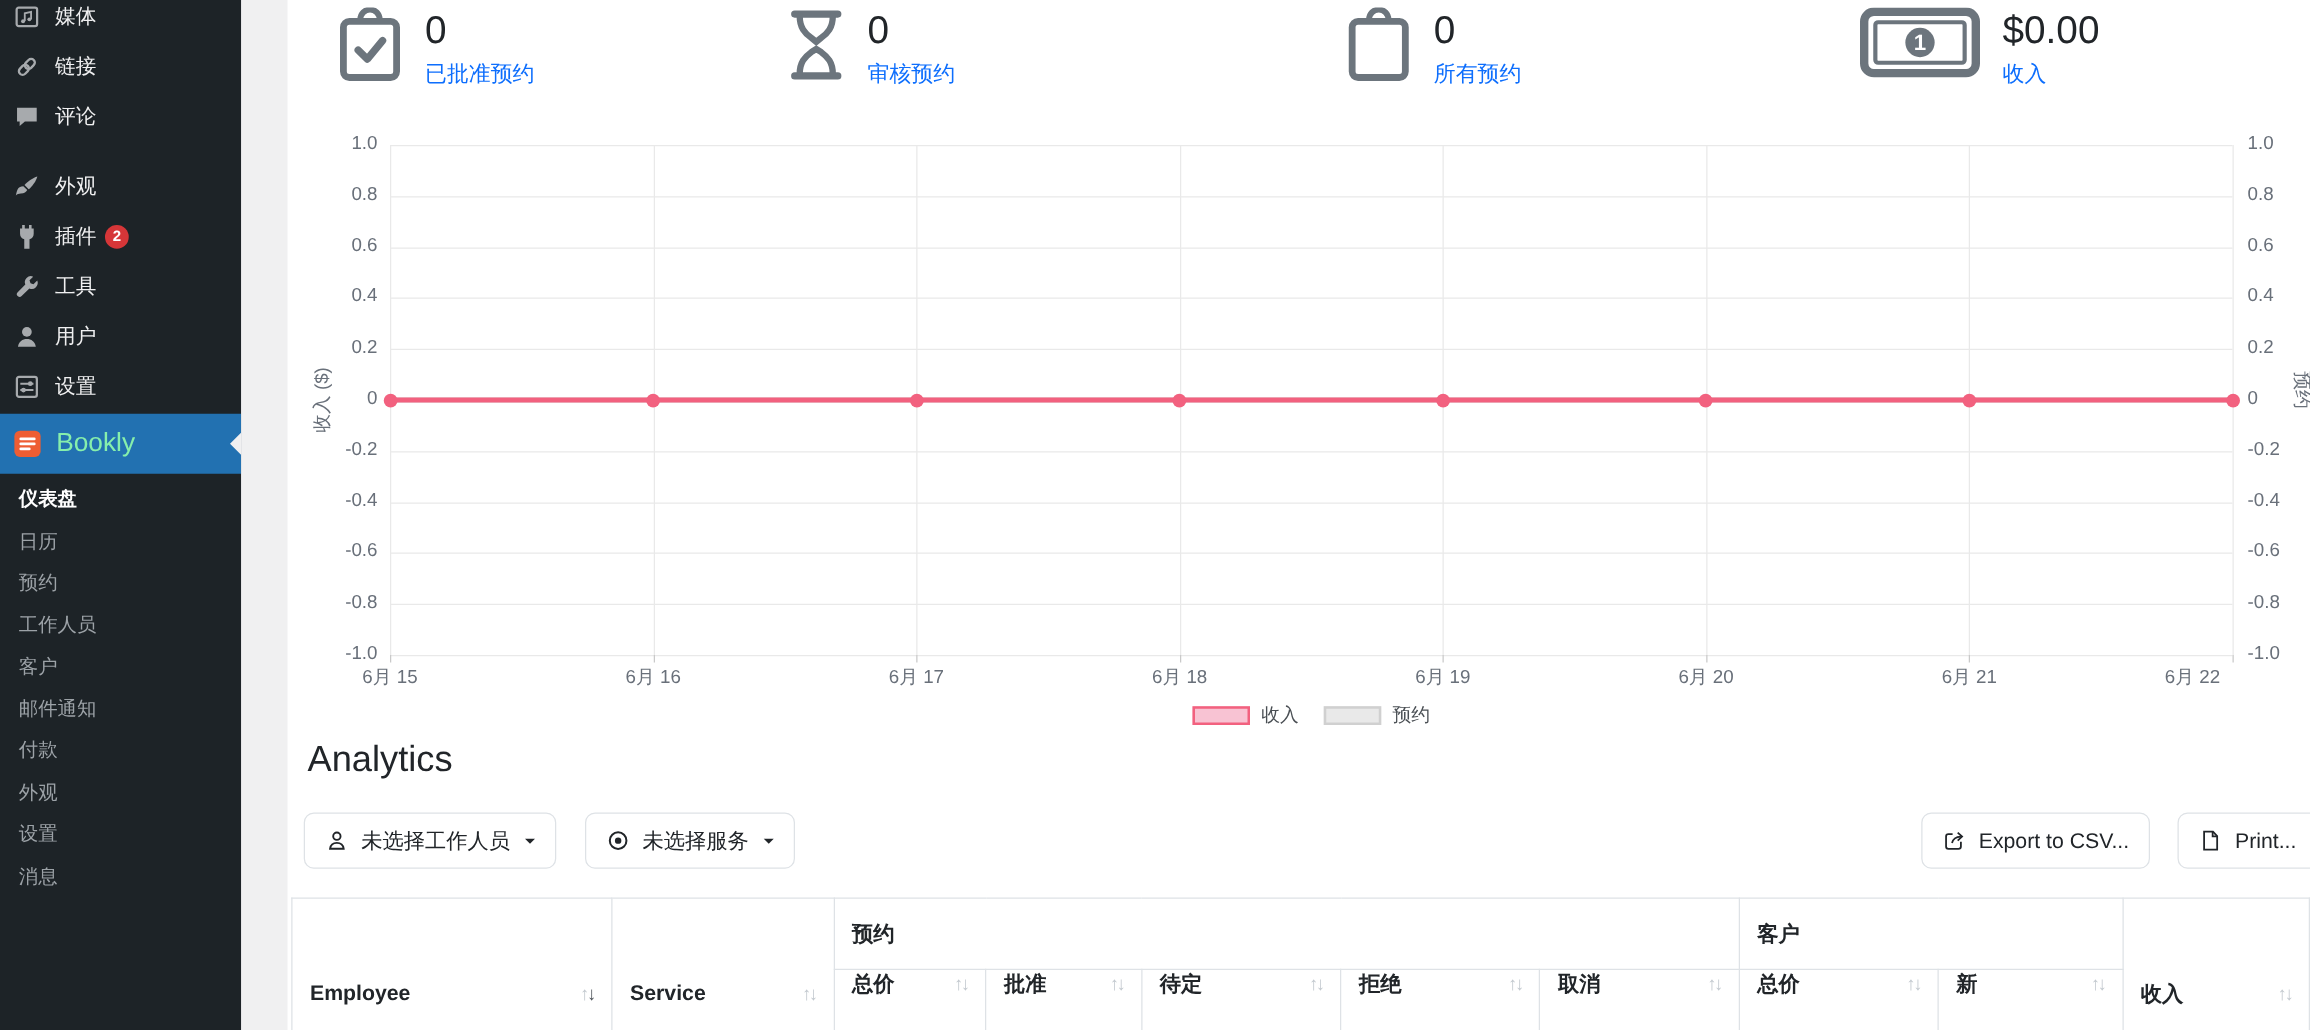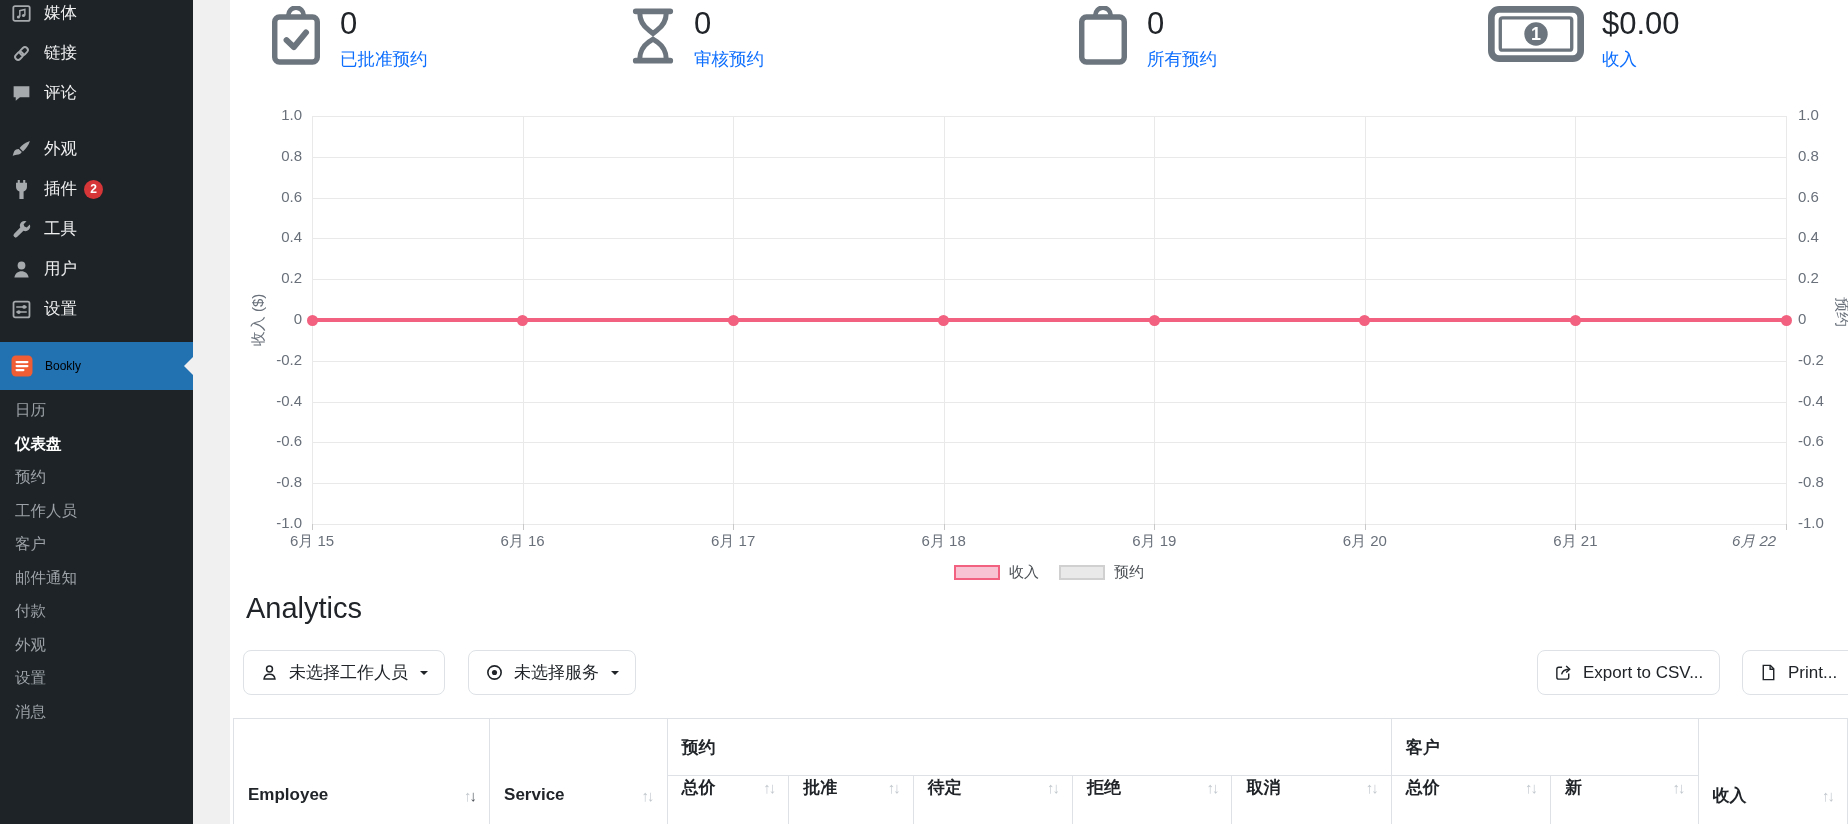--- a/index.html
+++ b/index.html
@@ -7,22 +7,22 @@
   #app{position:relative;width:1848px;height:824px;}
   
   #sidebar{position:absolute;left:0;top:0;width:193px;height:824px;background:#1d2327;overflow:hidden;}
   #wp-menu{margin-top:-7px;}
   .mi{display:flex;align-items:center;height:40px;padding:0 10px 0 11px;color:#f0f0f1;font-size:16.5px;cursor:pointer;}
   .mi.gap{margin-top:16px;}
   .mico{width:21px;height:21px;margin-right:12px;color:#a7aaad;display:inline-flex;flex:none;}
   .mico svg,.bico22 svg,.sico svg,.bico svg{width:100%;height:100%;display:block;}
   .mbadge{background:#d63638;color:#fff;border-radius:50%;min-width:19px;height:19px;font-size:12px;
     display:inline-flex;align-items:center;justify-content:center;margin-left:7px;font-weight:700;}
-  #bookly-row{display:flex;align-items:center;height:48px;background:#2271b1;color:#000000;padding:0 11px;
-    position:relative;margin-top:13px;font-size:12px;cursor:pointer;}
+  #bookly-row{display:flex;align-items:center;height:48px;background:#2271b1;color:#86efac;padding:0 11px;
+    position:relative;margin-top:2px;font-size:21px;cursor:pointer;}
   #bookly-row::after{content:'';position:absolute;right:0;top:50%;margin-top:-9px;
     border:9px solid transparent;border-right-color:#f0f0f1;}
   .bico22{width:22px;height:22px;margin-right:12px;display:inline-flex;flex:none;}
   #bookly-sub{padding-top:4px;}
   .smi{height:33.5px;display:flex;align-items:center;padding-left:15px;color:#9ca2a7;font-size:15.5px;cursor:pointer;}
   .smi.current{color:#fff;font-weight:bold;}
   
   #gutter{position:absolute;left:193px;top:0;width:37px;height:824px;background:#f0f0f1;}
   #main{position:absolute;left:230px;top:0;width:1618px;height:824px;}
   
@@ -156,22 +156,22 @@
           <svg viewBox="0 0 22 22">
             <rect x="0.5" y="0.5" width="21" height="21" rx="4.5" fill="#ee5d33"></rect>
             <rect x="4.5" y="6" width="13" height="2.2" rx="1.1" fill="#fff"></rect>
             <rect x="4.5" y="10" width="13" height="2.2" rx="1.1" fill="#fff"></rect>
             <rect x="4.5" y="14" width="9" height="2.2" rx="1.1" fill="#fff"></rect>
           </svg>
         </span>
       <span>Bookly</span>
     </div>
     <div id="bookly-sub">
+        <div class="smi current">仪表盘</div>
         <div class="smi">日历</div>
-        <div class="smi current">仪表盘</div>
         <div class="smi">预约</div>
         <div class="smi">工作人员</div>
         <div class="smi">客户</div>
         <div class="smi">邮件通知</div>
         <div class="smi">付款</div>
         <div class="smi">外观</div>
         <div class="smi">设置</div>
         <div class="smi">消息</div>
       </div>
   </aside>
@@ -295,21 +295,21 @@
         <div class="ytick" style="top: 473.2px; left: 1568px;">-0.8</div>
         <div class="ytick l" style="top: 514px; left: 6px;">-1.0</div>
         <div class="ytick" style="top: 514px; left: 1568px;">-1.0</div>
         <div class="xlabel" style="left: 34px;">6月 15</div>
         <div class="xlabel" style="left: 244.571px;">6月 16</div>
         <div class="xlabel" style="left: 455.143px;">6月 17</div>
         <div class="xlabel" style="left: 665.714px;">6月 18</div>
         <div class="xlabel" style="left: 876.286px;">6月 19</div>
         <div class="xlabel" style="left: 1086.86px;">6月 20</div>
         <div class="xlabel" style="left: 1297.43px;">6月 21</div>
-        <div class="xlabel" style="left: 1476px; font-style: italic;">6月 22</div>
+        <div class="xlabel" style="left: 1476px;">6月 22</div>
       </div>
 
     <h2 id="analytics-title">Analytics</h2>
 
     <button class="btn" id="staff-btn">
       <span class="bico">
           <svg viewBox="0 0 20 20" fill="none" stroke="currentColor" stroke-width="1.6">
             <circle cx="10" cy="6.3" r="3.1"></circle>
             <path d="M4.3 16.8c.4-3.1 2.6-4.9 5.7-4.9s5.3 1.8 5.7 4.9z"></path>
           </svg>

